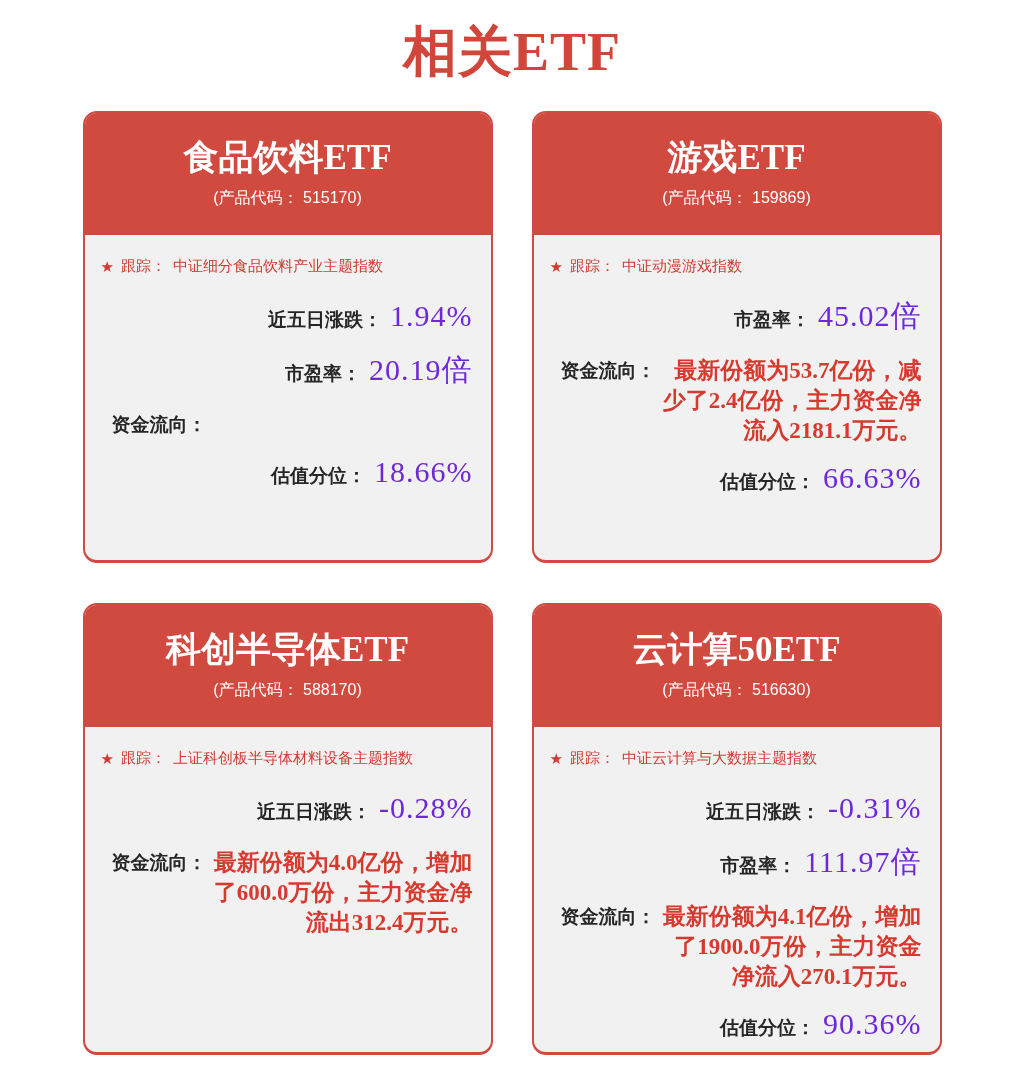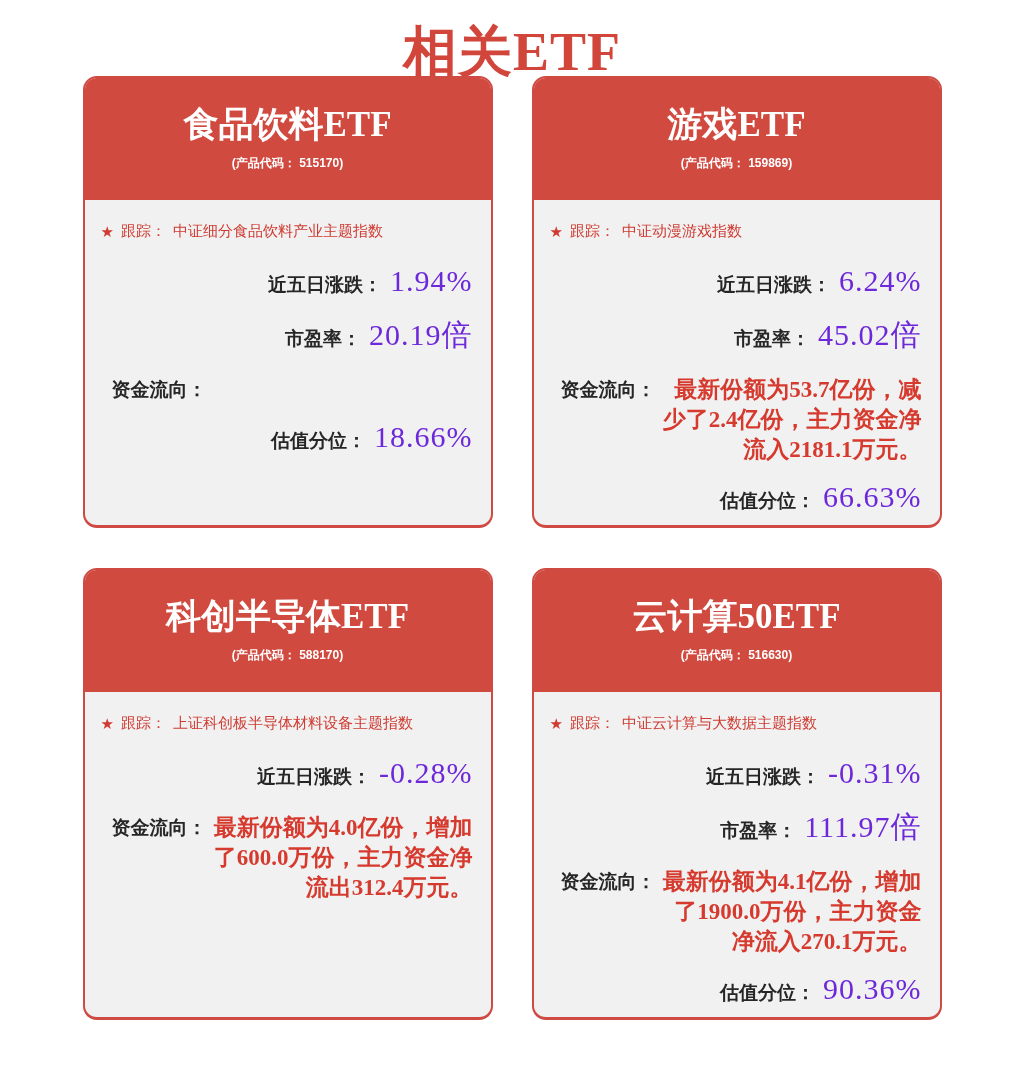--- a/index.html
+++ b/index.html
@@ -1,20 +1,20 @@
 <!DOCTYPE html>
 <html><head>
 <meta charset="utf-8">
 <style>
   * { margin:0; padding:0; box-sizing:border-box; }
   html,body { width:1024px; height:1080px; background:#ffffff; overflow:hidden;
               font-family:"Liberation Sans","DejaVu Sans",sans-serif; }
 
   .page-title{
-    text-align:center; padding-top:16px; height:76px;
+    text-align:center; padding-top:16px; height:111px;
     font-family:"Liberation Serif","DejaVu Serif",serif;
     font-weight:bold; font-size:54px; color:#d2453b; letter-spacing:1px;
   }
 
   .cards{
     display:grid;
     grid-template-columns:410px 410px;
     grid-template-rows:452px 452px;
     column-gap:39px; row-gap:40px;
     justify-content:center;
@@ -32,21 +32,21 @@
 
   .card-header{
     background:#d14a40; color:#ffffff; height:122px; flex:0 0 122px;
     display:flex; flex-direction:column; align-items:center; justify-content:center;
     gap:10px;
   }
   .card-name{
     font-family:"Liberation Serif","DejaVu Serif",serif;
     font-weight:bold; font-size:35px; line-height:1.1;
   }
-  .card-code{ font-size:12px; font-weight:bold; }
+  .card-code{ font-size:16px; font-weight:normal; }
 
   .card-body{ padding:16px 18px 12px 16px; flex:1; }
 
   .track-row{
     display:flex; align-items:center; gap:7px;
     color:#cf3a31; font-size:15px; margin:6px 0 26px 0;
   }
   .star{ font-size:15px; line-height:1; }
 
   .stat-row{ margin-bottom:22px; font-size:19px; line-height:28px; white-space:nowrap; }
@@ -103,23 +103,20 @@
       <div class="card-name">游戏ETF</div>
       <div class="card-code">(产品代码： 159869)</div>
     </div>
     <div class="card-body">
       <div class="track-row">
         <span class="star">★</span>
         <span>跟踪：</span>
         <span>中证动漫游戏指数</span>
       </div>
       <div class="stat-row">
-        <span class="lbl">近五日涨跌：</span><span class="val">6.24%</span>
-      </div>
-      <div class="stat-row">
         <span class="lbl">市盈率：</span><span class="val">45.02倍</span>
       </div>
       <div class="flow-row">
         <span class="lbl">资金流向：</span>
         <span class="flow-text">最新份额为53.7亿份，减少了2.4亿份，主力资金净流入2181.1万元。</span>
       </div>
       <div class="stat-row">
         <span class="lbl">估值分位：</span><span class="val">66.63%</span>
       </div>
     </div>

